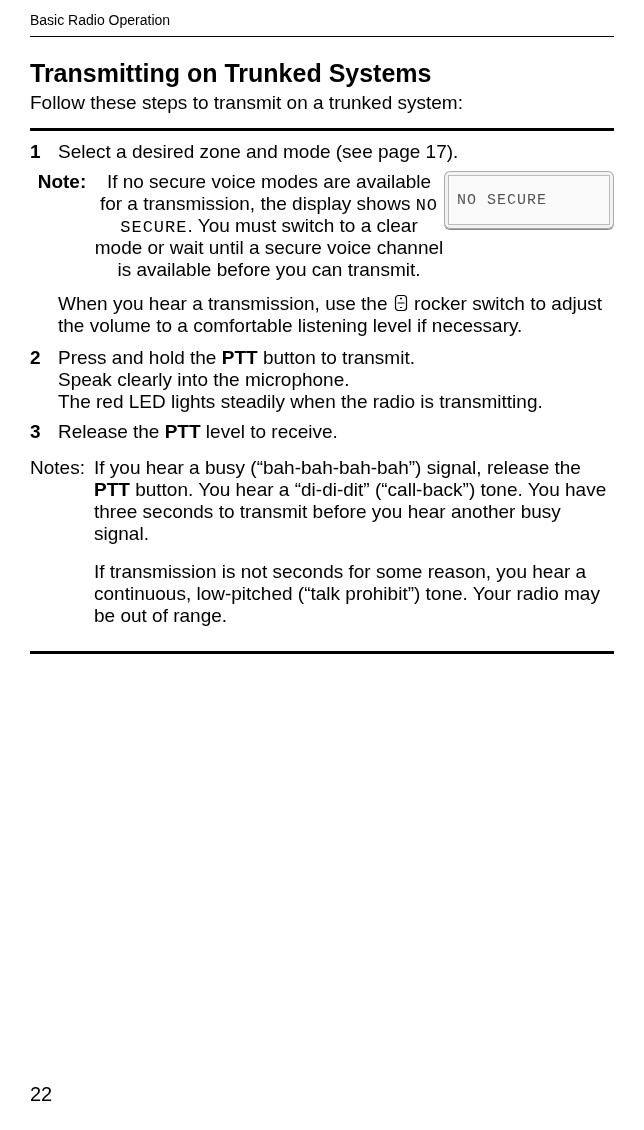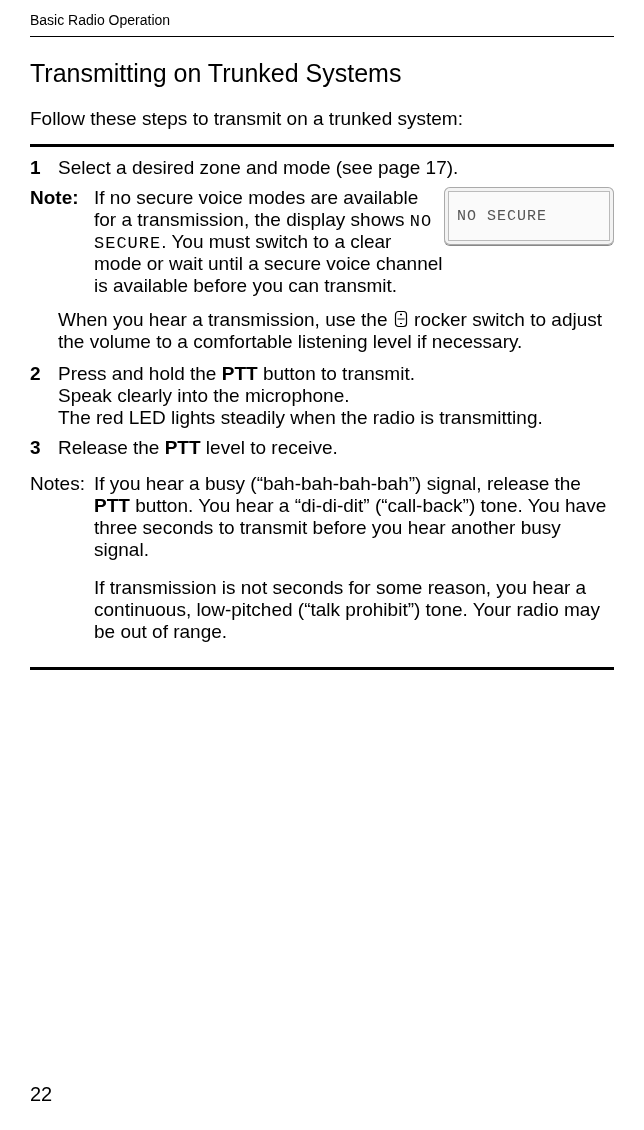--- a/index.html
+++ b/index.html
@@ -22,22 +22,22 @@
     font-size: 14px;
     margin-bottom: 4px;
   }
   .header-rule {
     border: none;
     border-top: 1.5px solid #000;
     margin: 8px 0 22px 0;
   }
   .section-title {
     font-size: 25px;
-    font-weight: normal;
-    margin: 0 0 20px 0;
+    font-weight: bold;
+    margin: 0 0 4px 0;
   }
   .intro {
     margin: 4px 0 14px 0;
   }
   .thick-rule {
     border: none;
     border-top: 3px solid #000;
     margin: 6px 0 10px 0;
   }
   .step-row {
@@ -50,20 +50,21 @@
     width: 28px;
     flex-shrink: 0;
   }
   .step-text {
     flex: 1;
   }
   .note-block {
     display: flex;
     align-items: flex-start;
     margin: 8px 0 12px 0;
+    text-align: center;
   }
   .note-label {
     font-weight: bold;
     width: 64px;
     flex-shrink: 0;
   }
   .note-body {
     flex: 1;
     display: flex;
     align-items: flex-start;

